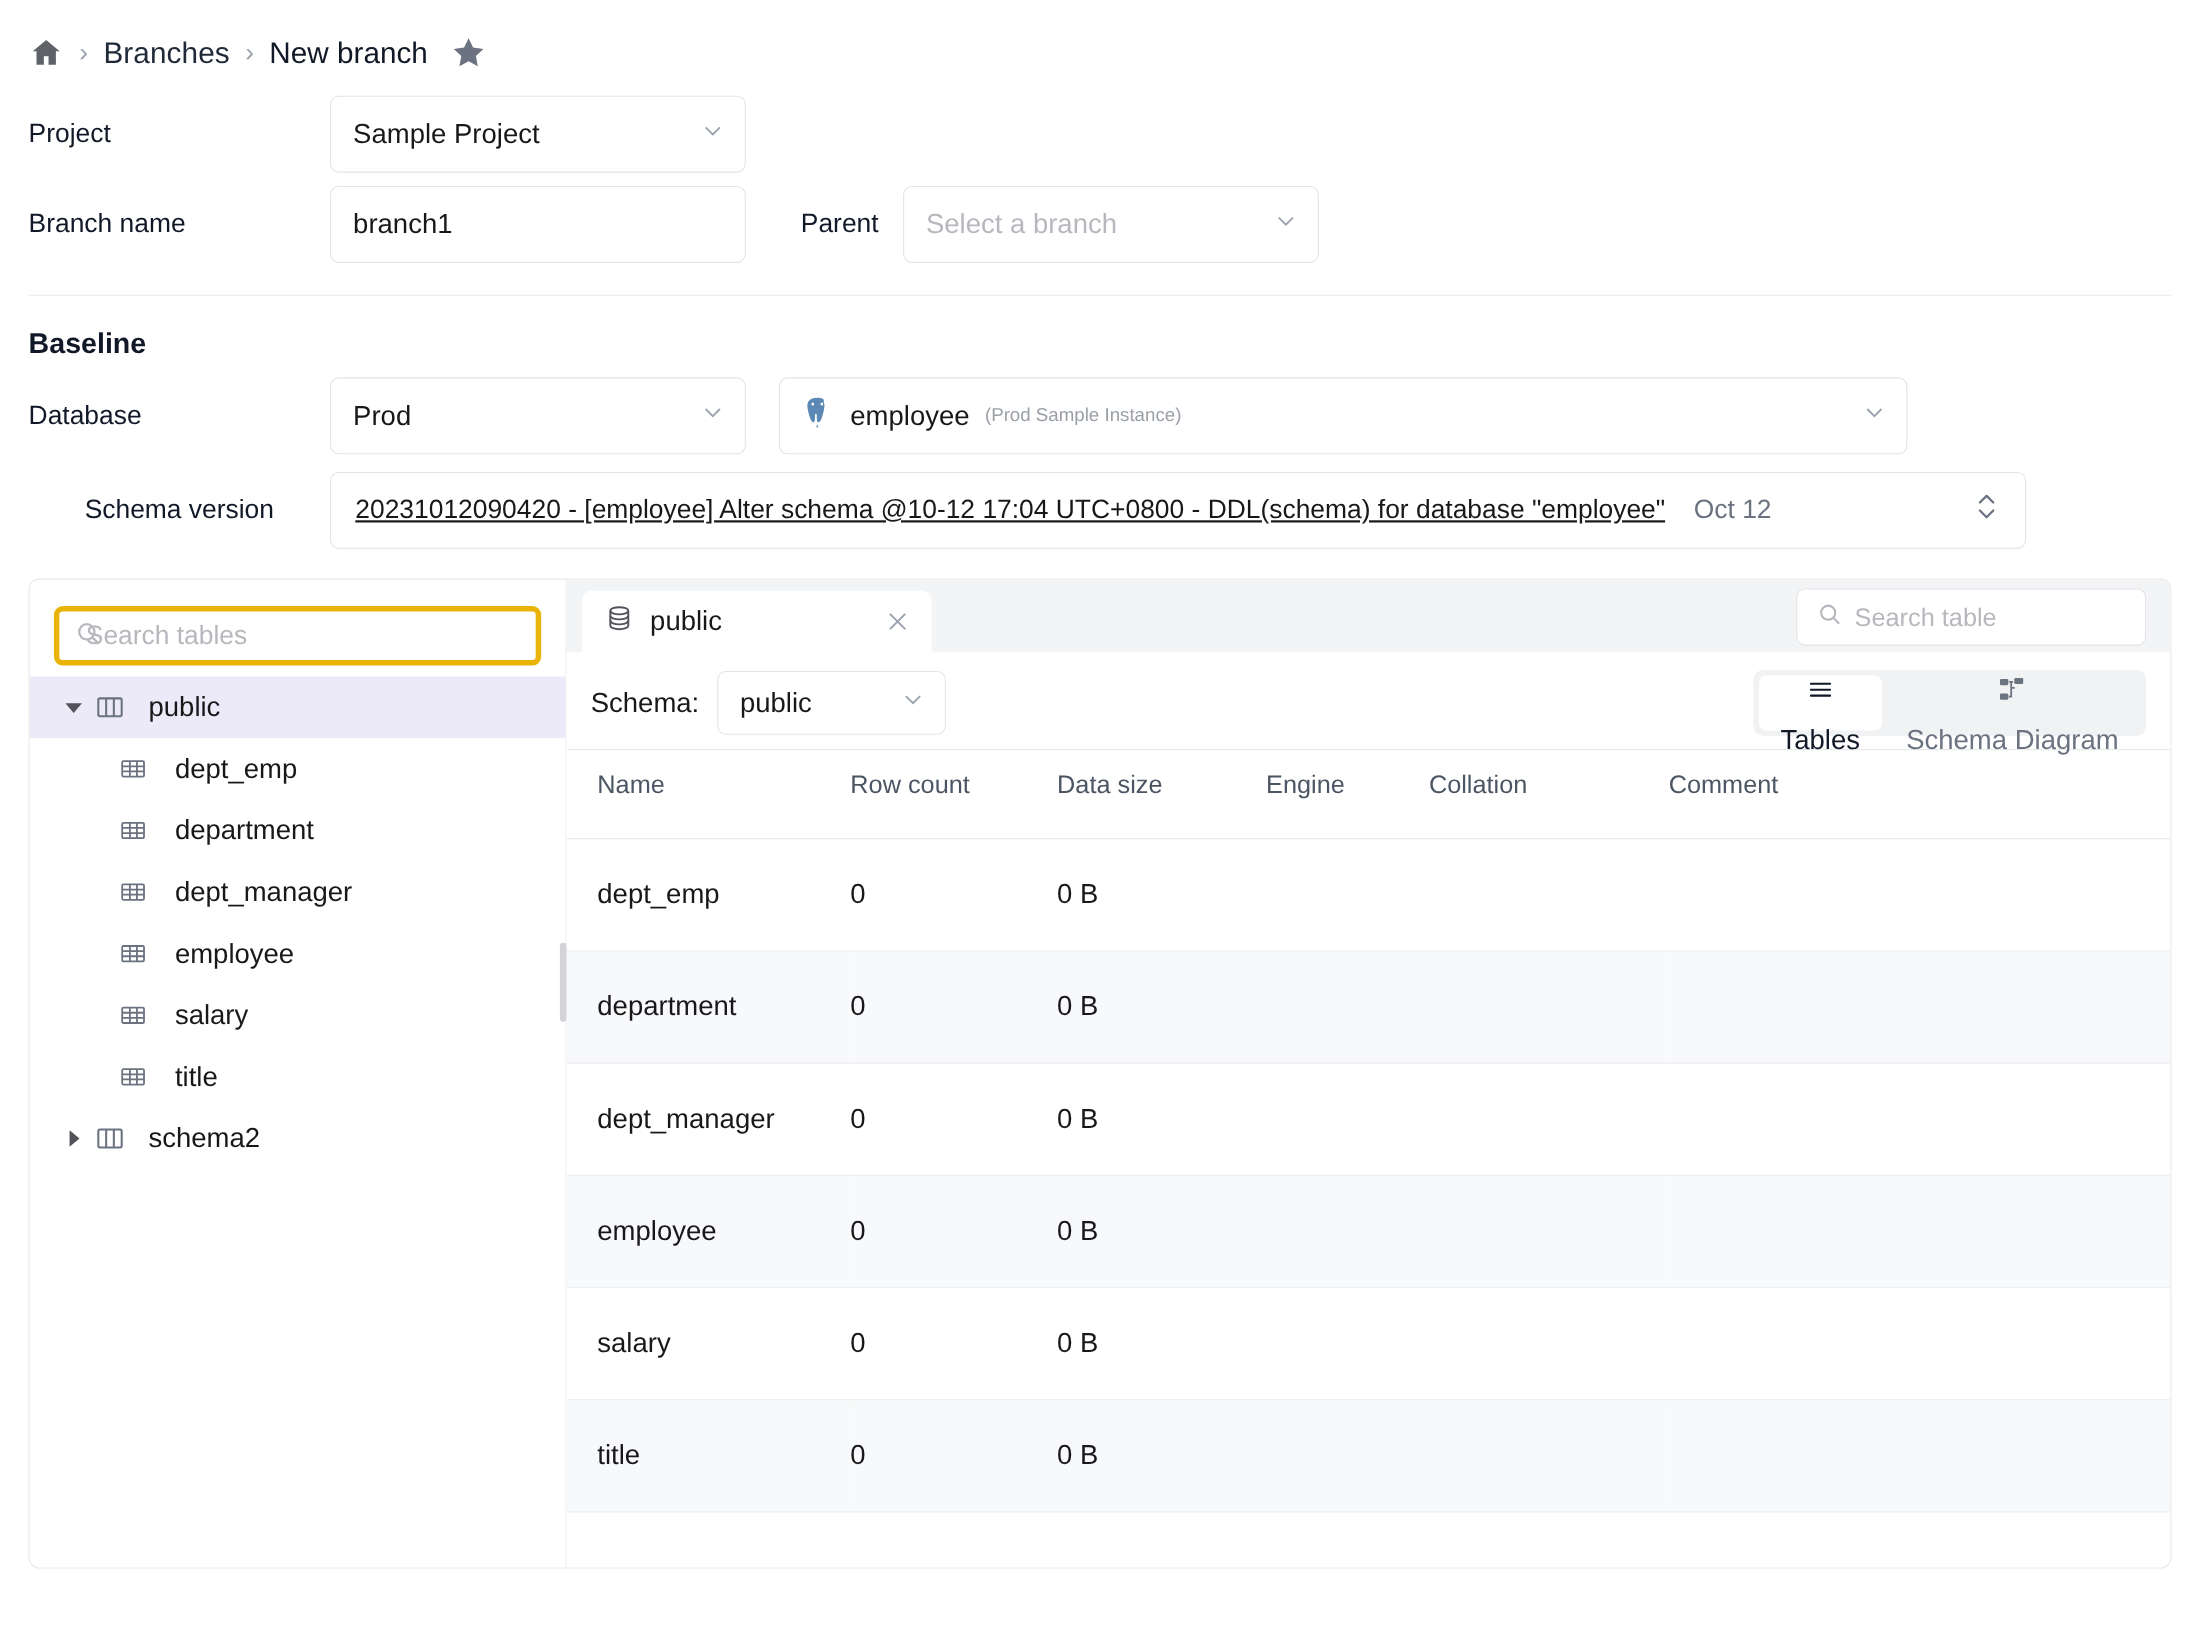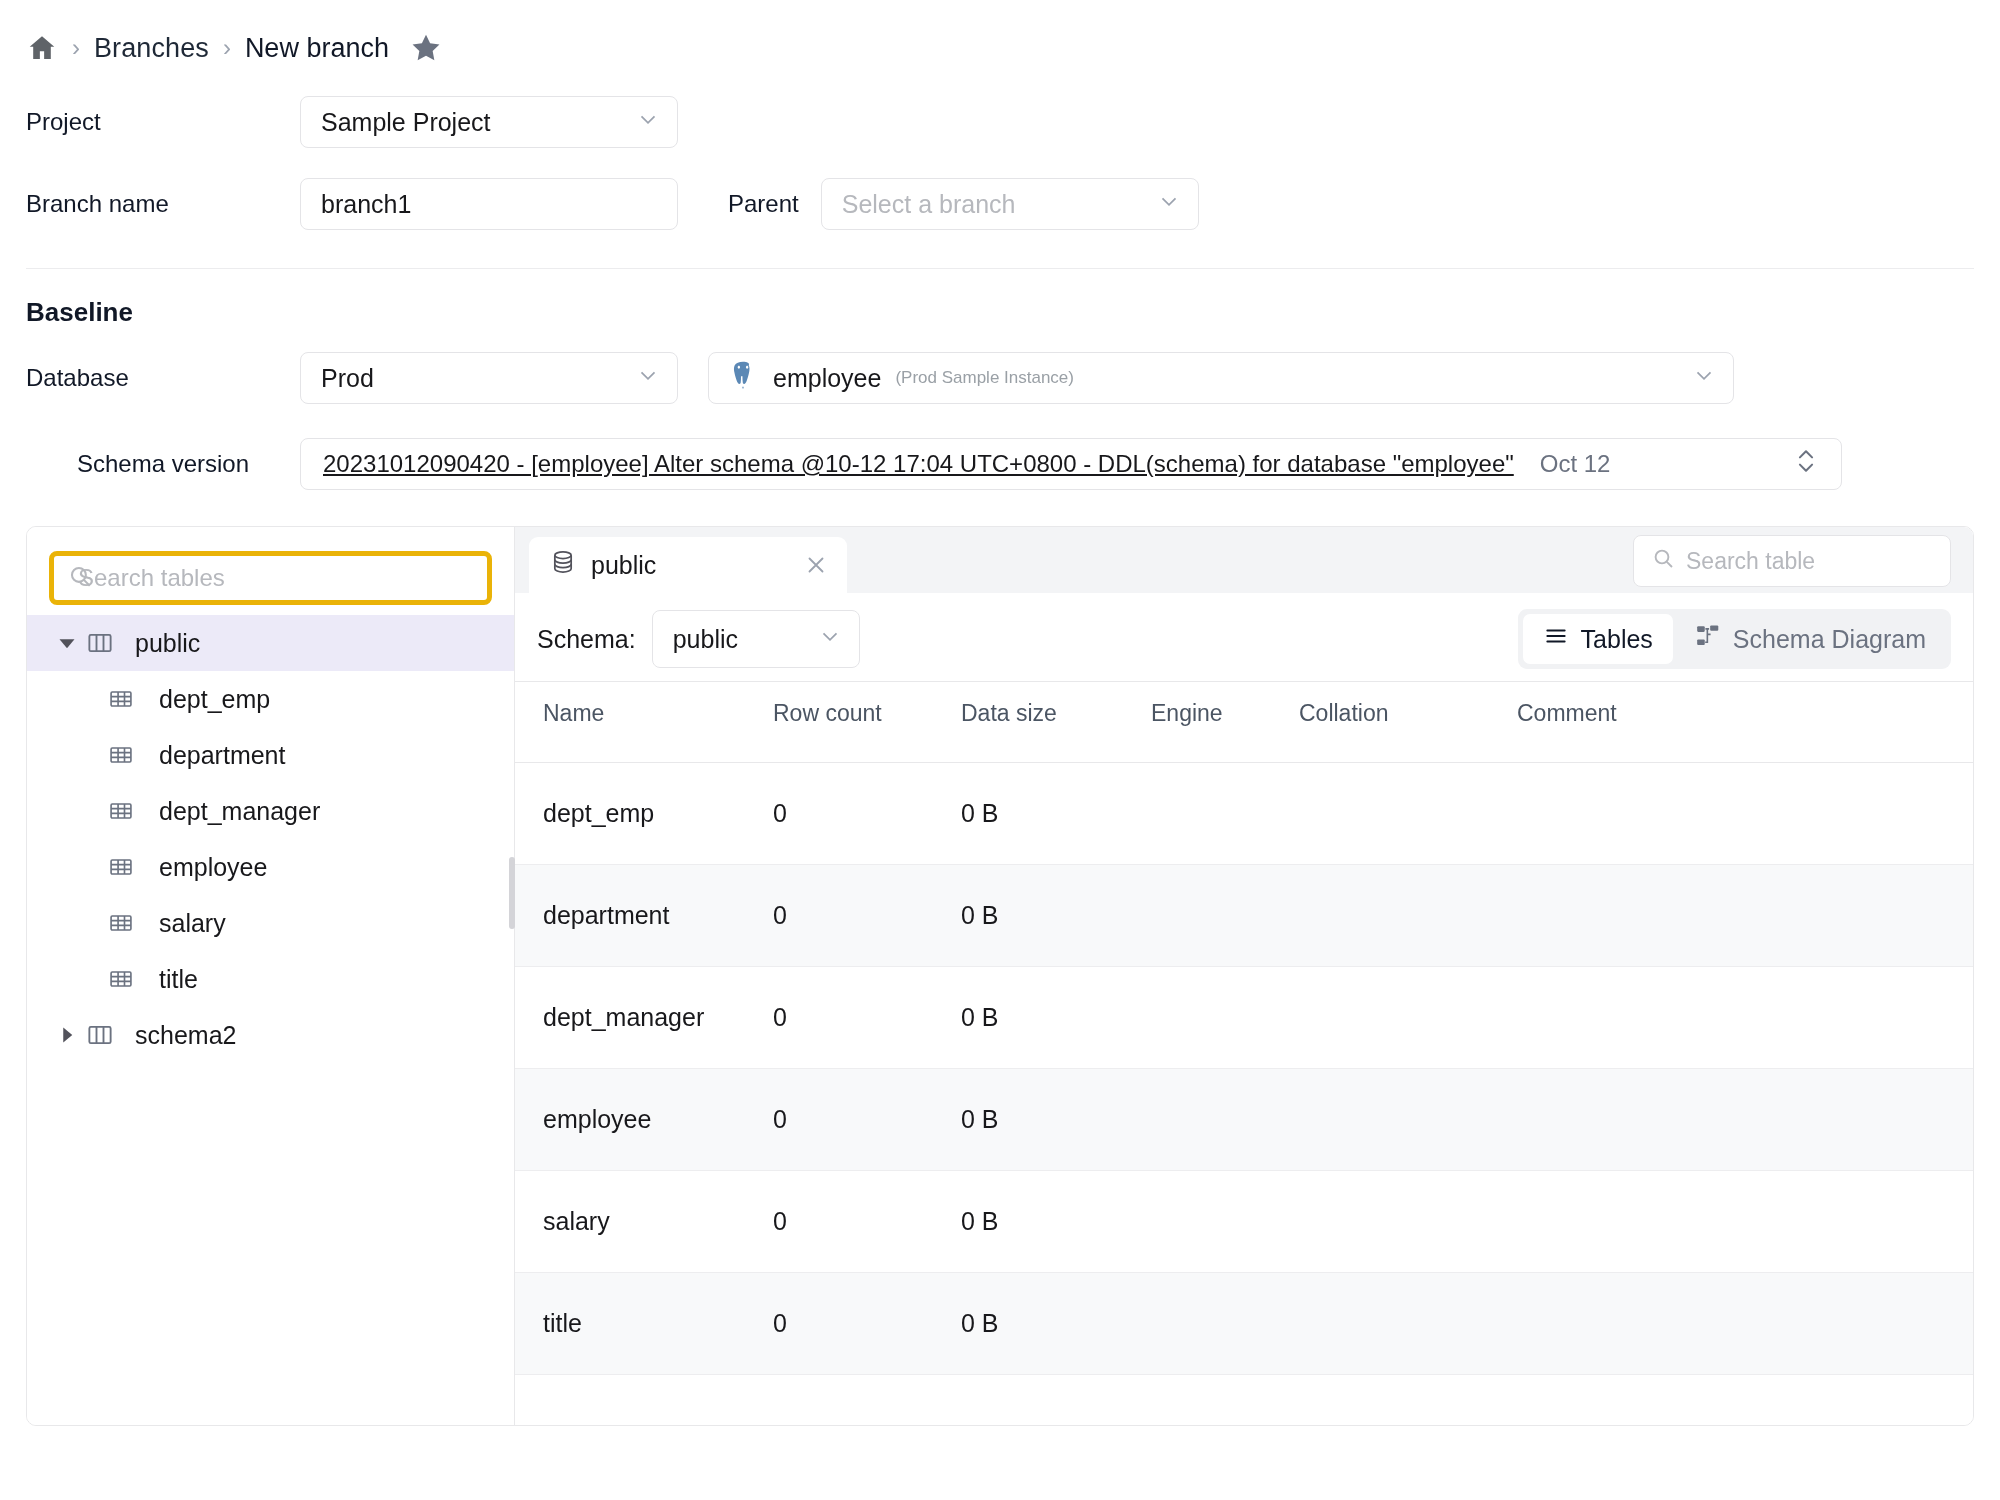--- a/index.html
+++ b/index.html
@@ -31,21 +31,21 @@
   .form-row {
     display: flex; align-items: center;
     min-height: 72px;
   }
   .form-label {
     font-size: 24px; color: #111827;
     width: 274px; flex: none;
   }
   .field {
     position: relative;
-    height: 52px;
+    height: 70px;
     border: 1px solid #e4e4e7;
     border-radius: 8px;
     background: #fff;
     display: flex; align-items: center;
     padding: 0 48px 0 20px;
     font-size: 25px;
     color: #18181b;
   }
   .field.w-sel { width: 378px; }
   .field.w-parent { width: 378px; }
@@ -196,20 +196,21 @@
     border-radius: 9px;
     padding: 5px;
     gap: 2px;
   }
   .seg {
     display: flex; align-items: center; gap: 12px;
     height: 50px; padding: 0 20px;
     border-radius: 7px;
     font-size: 25px;
     color: #6b7280;
+    flex-direction: column;
   }
   .seg.active { background: #fff; color: #111827; }
 
   
   .tbl { width: 100%; border-collapse: collapse; table-layout: fixed; }
   .tbl th {
     text-align: left;
     font-size: 23px; font-weight: normal;
     color: #4b5563;
     padding: 18px 0 35px 0;

